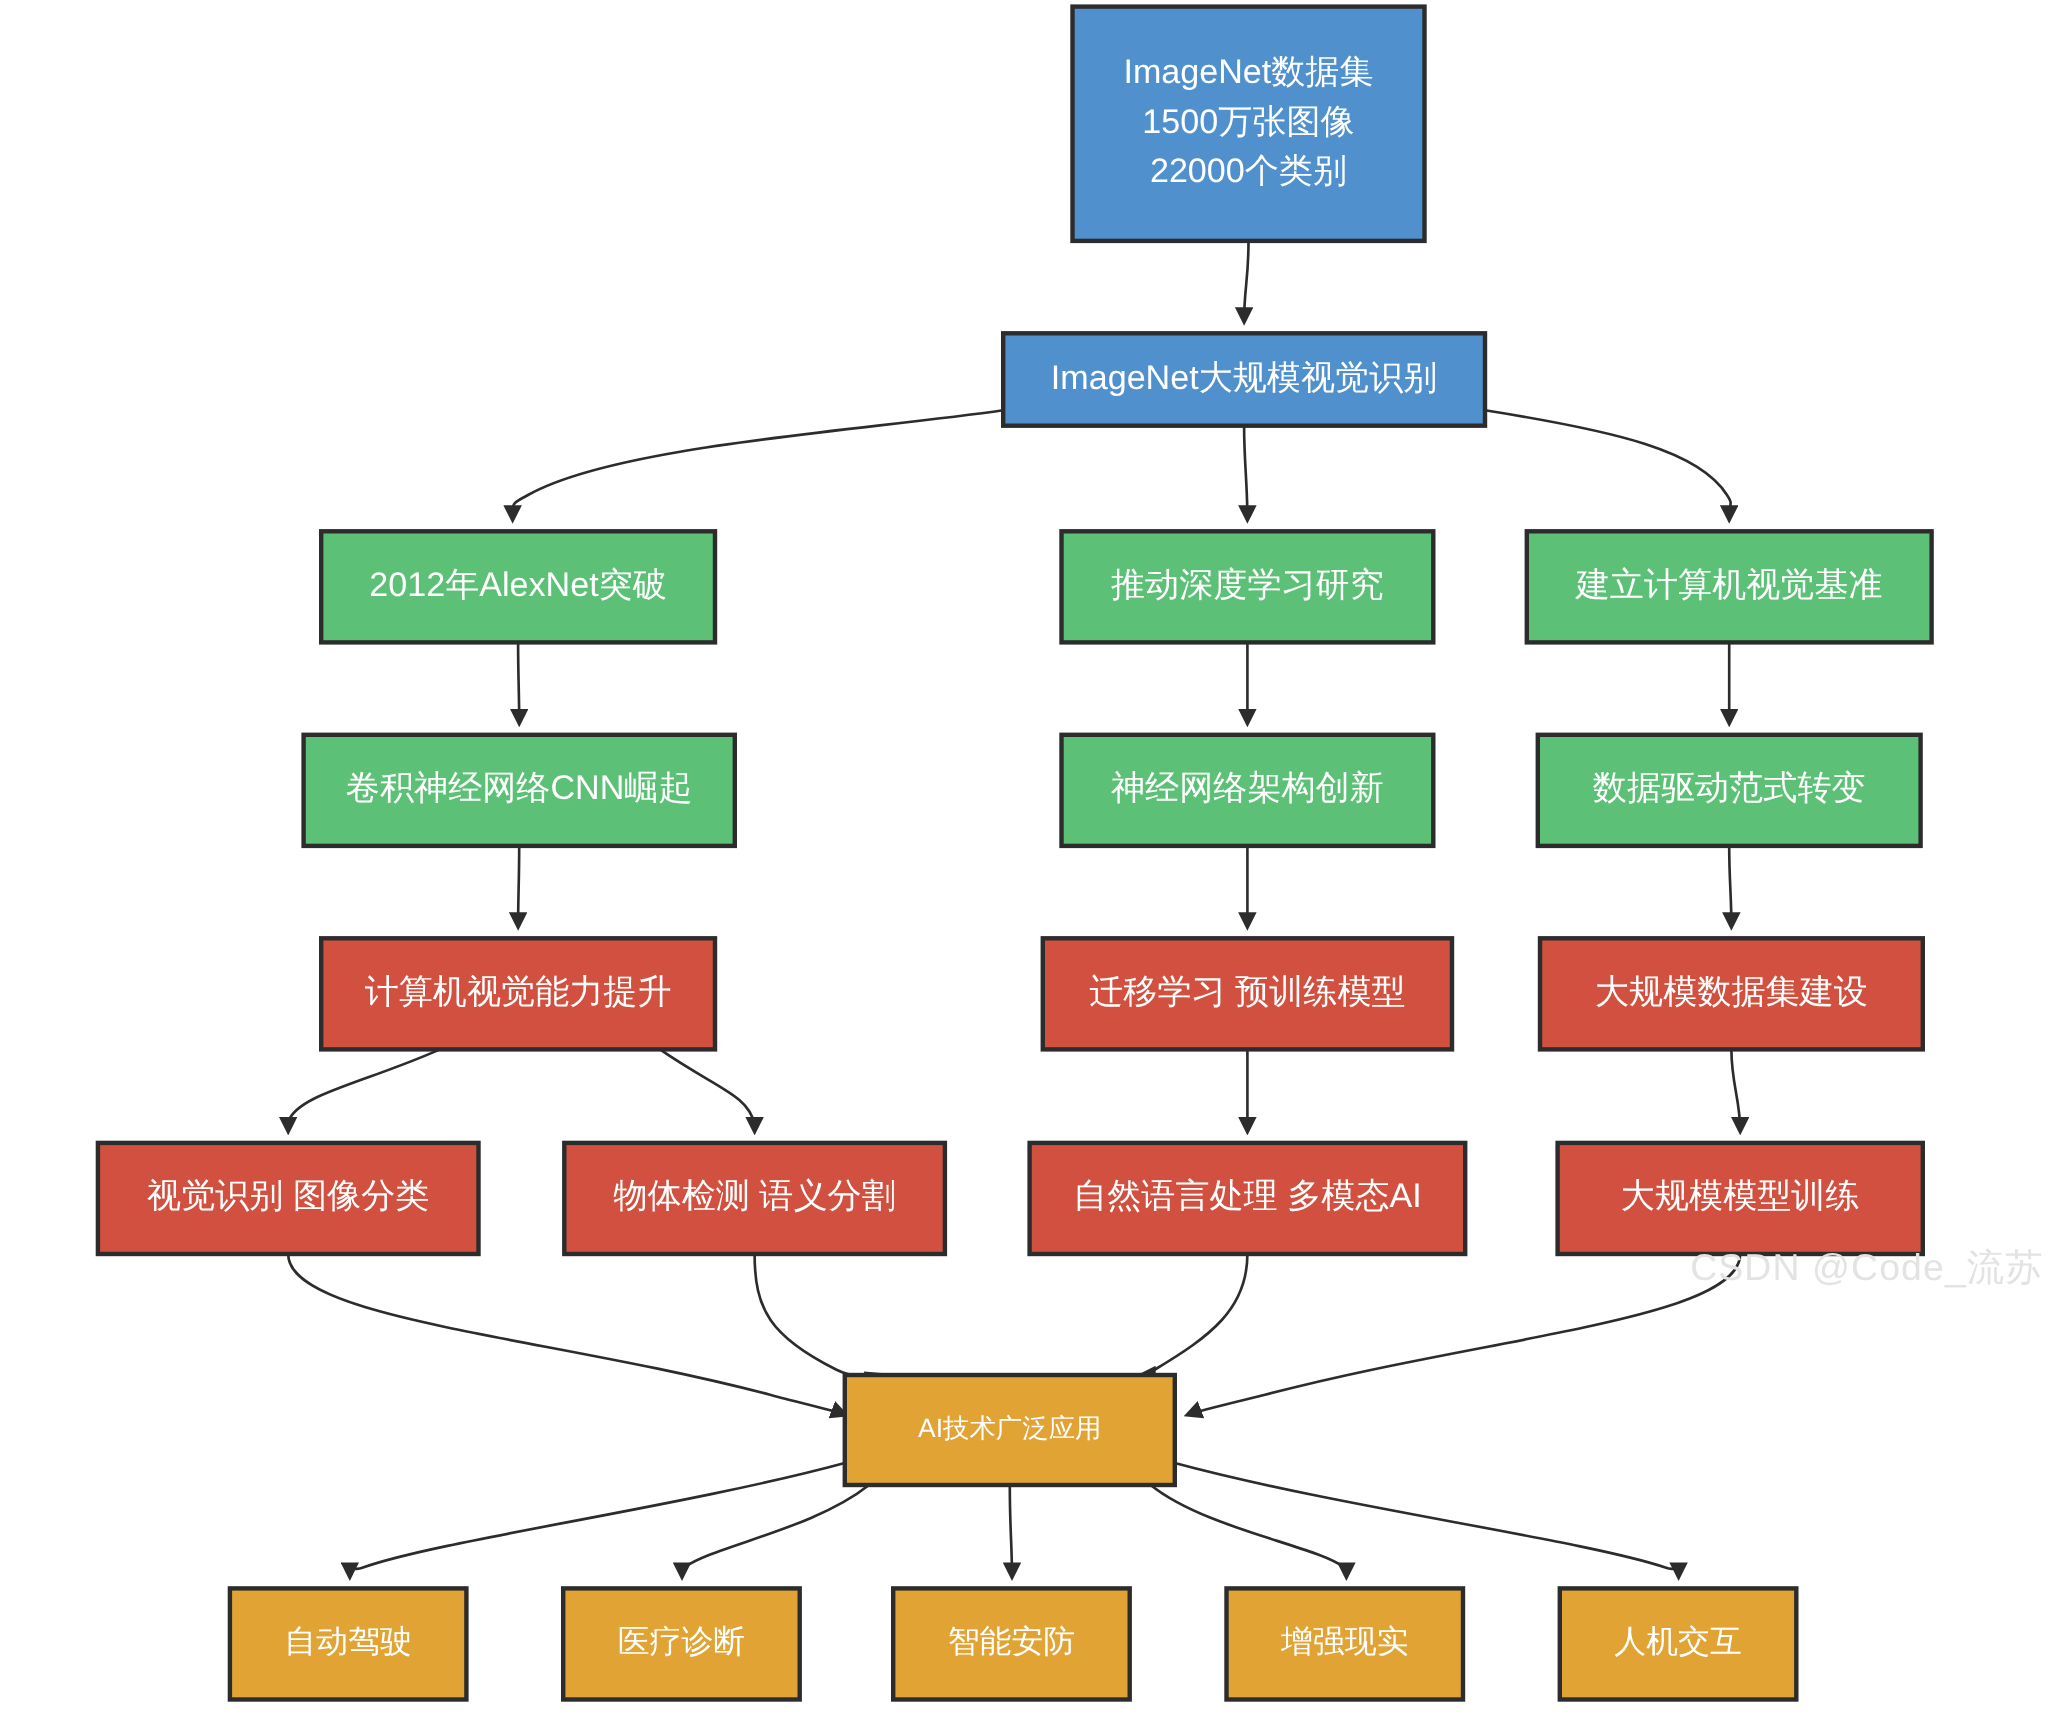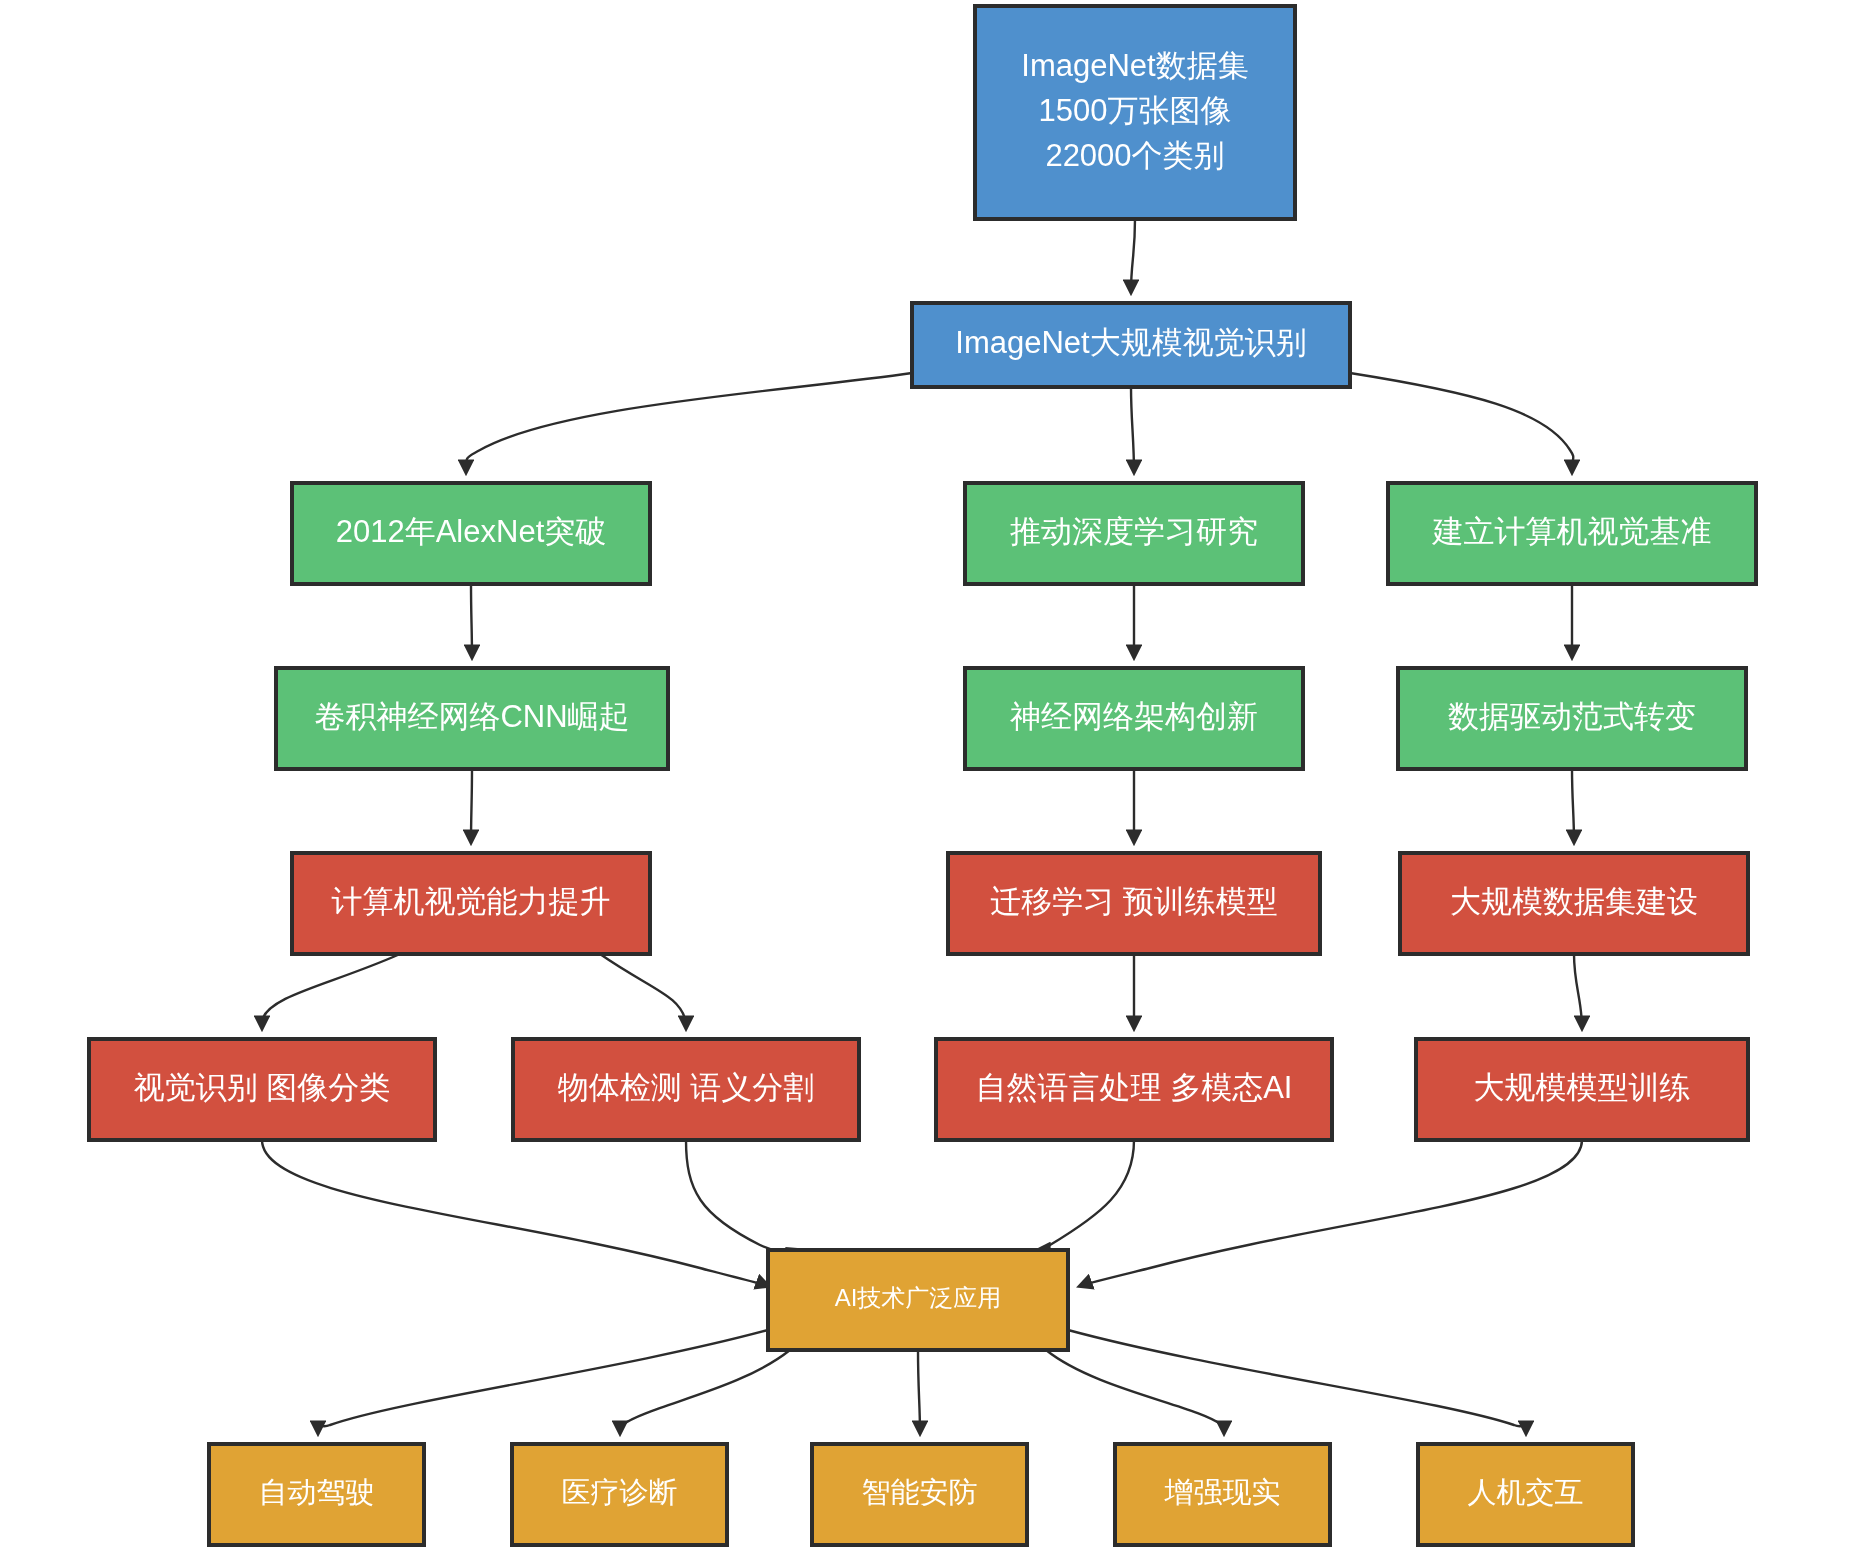--- a/index.html
+++ b/index.html
@@ -172,13 +172,14 @@
         <g>
           <rect x="1115" y="1444" width="215" height="101" class="node-rect" fill="#e0a334" stroke="#2c2c2c"></rect>
           <text x="1222.5" y="1494.5" class="node-label" font-size="29" fill="#ffffff">增强现实</text>
         </g>
         <g>
           <rect x="1418" y="1444" width="215" height="101" class="node-rect" fill="#e0a334" stroke="#2c2c2c"></rect>
           <text x="1525.5" y="1494.5" class="node-label" font-size="29" fill="#ffffff">人机交互</text>
         </g>
       </g>
   </svg>
+  <div class="watermark">CSDN @Code_流苏</div>
 </div>
 
 </body></html>

